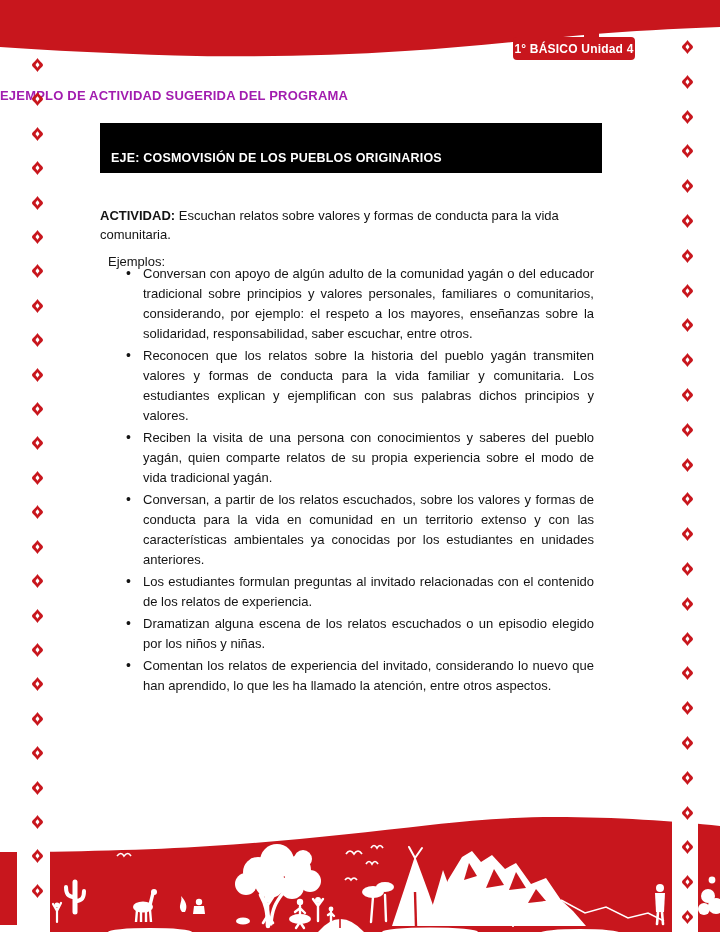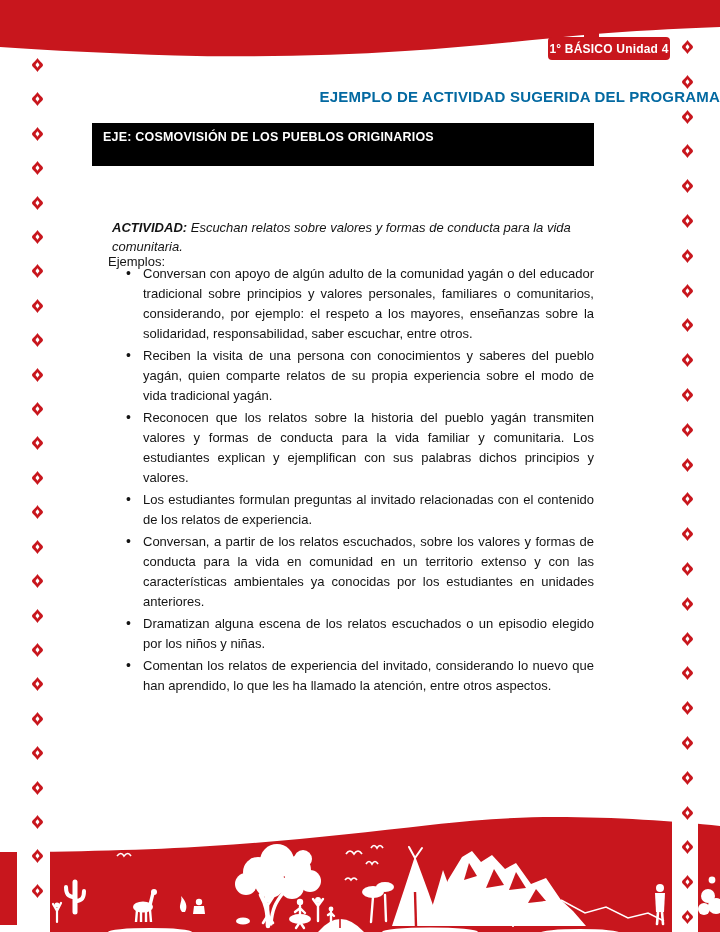--- a/index.html
+++ b/index.html
@@ -10,35 +10,34 @@
   }
   .page{position:absolute;inset:0;}
 
   
   .top-banner{position:absolute;top:0;left:0;z-index:2;}
   .unit-badge{
     position:absolute;left:513px;top:37px;width:122px;height:23px;z-index:3;
     background:var(--red);border-radius:4px;color:#fff;
     font-size:12px;font-weight:bold;display:flex;align-items:center;justify-content:center;
     letter-spacing:.2px;
-    margin-left:35px;
   }
 
   .title{
-    position:absolute;top:88px;left:0;width:720px;margin:0;text-align:right;
-    font-size:15px;font-weight:bold;color:#0369a1;letter-spacing:.2px;
+    position:absolute;top:88px;left:0;width:720px;margin:0;text-align:left;
+    font-size:13px;font-weight:bold;color:#a21caf;letter-spacing:.2px;
   }
 
   .eje-bar{
-    position:absolute;left:92px;top:123px;width:502px;height:43px;background:#000;
-    box-sizing:border-box;padding:4px 11px;
+    position:absolute;left:100px;top:123px;width:502px;height:25px;background:#000;
+    box-sizing:border-box;padding:25px 11px;
   }
   .eje-bar span{color:#fff;font-size:12.5px;font-weight:bold;letter-spacing:.2px;}
 
-  .activity{position:absolute;left:100px;top:206px;width:506px;margin:12px;font-size:13px;line-height:19px;font-style:italic;}
+  .activity{position:absolute;left:100px;top:206px;width:506px;margin:0;font-size:13px;line-height:19px;}
   .activity strong{font-weight:bold;}
   .ejemplos-label{position:absolute;left:100px;top:246px;margin:8px;font-size:13px;}
 
   .examples{
     position:absolute;left:100px;top:264px;width:506px;margin:0;padding:0;list-style:none;
     font-size:13px;line-height:20px;text-align:justify;
   }
   .examples li{position:relative;padding-left:43px;margin:0 12px 2px 0;}
   .examples li::before{content:"\2022";position:absolute;left:26px;top:-1px;font-size:14px;}
 
@@ -74,24 +73,24 @@
   <div class="eje-bar">
     <span>EJE: COSMOVISIÓN DE LOS PUEBLOS ORIGINARIOS</span>
   </div>
 
   <p class="activity"><strong>ACTIVIDAD:</strong><span> Escuchan relatos sobre valores y formas de conducta para la vida comunitaria.</span></p>
 
   <p class="ejemplos-label">Ejemplos:</p>
 
   <ul class="examples">
     <li>Conversan con apoyo de algún adulto de la comunidad yagán o del educador tradicional sobre principios y valores personales, familiares o comunitarios, considerando, por ejemplo: el respeto a los mayores, enseñanzas sobre la solidaridad, responsabilidad, saber escuchar, entre otros.</li>
+    <li>Reconocen que los relatos sobre la historia del pueblo yagán transmiten valores y formas de conducta para la vida familiar y comunitaria. Los estudiantes explican y ejemplifican con sus palabras dichos principios y valores.</li>
     <li>Reciben la visita de una persona con conocimientos y saberes del pueblo yagán, quien comparte relatos de su propia experiencia sobre el modo de vida tradicional yagán.</li>
-    <li>Reconocen que los relatos sobre la historia del pueblo yagán transmiten valores y formas de conducta para la vida familiar y comunitaria. Los estudiantes explican y ejemplifican con sus palabras dichos principios y valores.</li>
+    <li>Conversan, a partir de los relatos escuchados, sobre los valores y formas de conducta para la vida en comunidad en un territorio extenso y con las características ambientales ya conocidas por los estudiantes en unidades anteriores.</li>
     <li>Los estudiantes formulan preguntas al invitado relacionadas con el contenido de los relatos de experiencia.</li>
-    <li>Conversan, a partir de los relatos escuchados, sobre los valores y formas de conducta para la vida en comunidad en un territorio extenso y con las características ambientales ya conocidas por los estudiantes en unidades anteriores.</li>
     <li>Dramatizan alguna escena de los relatos escuchados o un episodio elegido por los niños y niñas.</li>
     <li>Comentan los relatos de experiencia del invitado, considerando lo nuevo que han aprendido, lo que les ha llamado la atención, entre otros aspectos.</li>
   </ul>
 
   <div class="ornament-col left">
       <svg class="diamond" width="11" height="14" viewBox="0 0 11 14">
         <path class="f-red" d="M5.5,0 C7,3 11,5.3 11,7 C11,8.7 7,11 5.5,14 C4,11 0,8.7 0,7 C0,5.3 4,3 5.5,0 Z"></path>
         <path class="f-white" d="M5.5,4.3 C6.3,5.5 7.4,6.4 7.4,7 C7.4,7.6 6.3,8.5 5.5,9.7 C4.7,8.5 3.6,7.6 3.6,7 C3.6,6.4 4.7,5.5 5.5,4.3 Z"></path>
       </svg>
       <svg class="diamond" width="11" height="14" viewBox="0 0 11 14">

